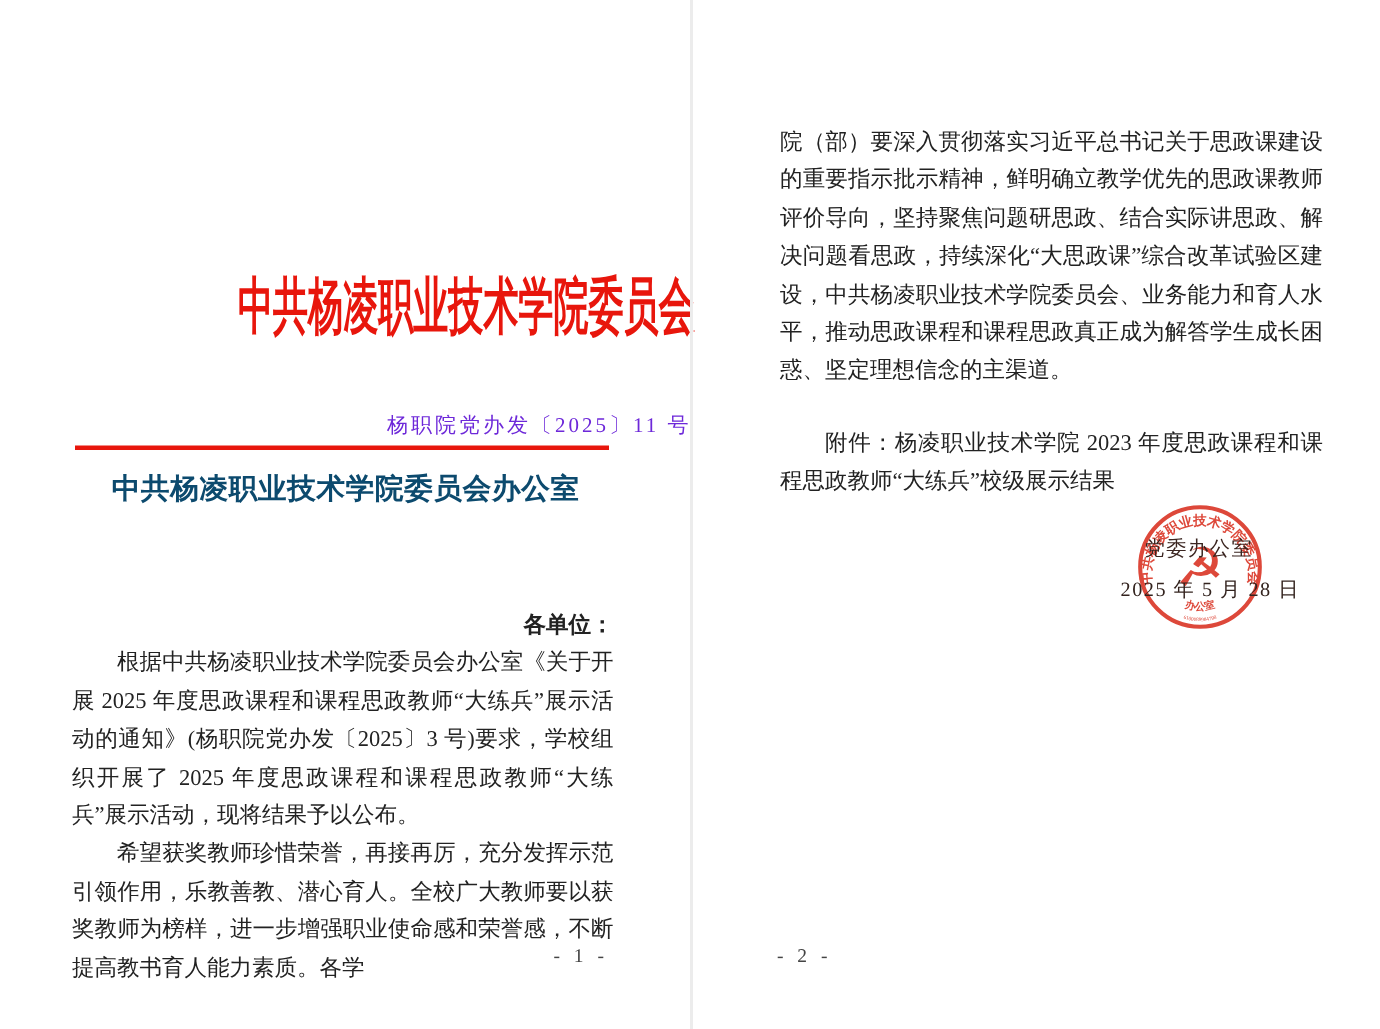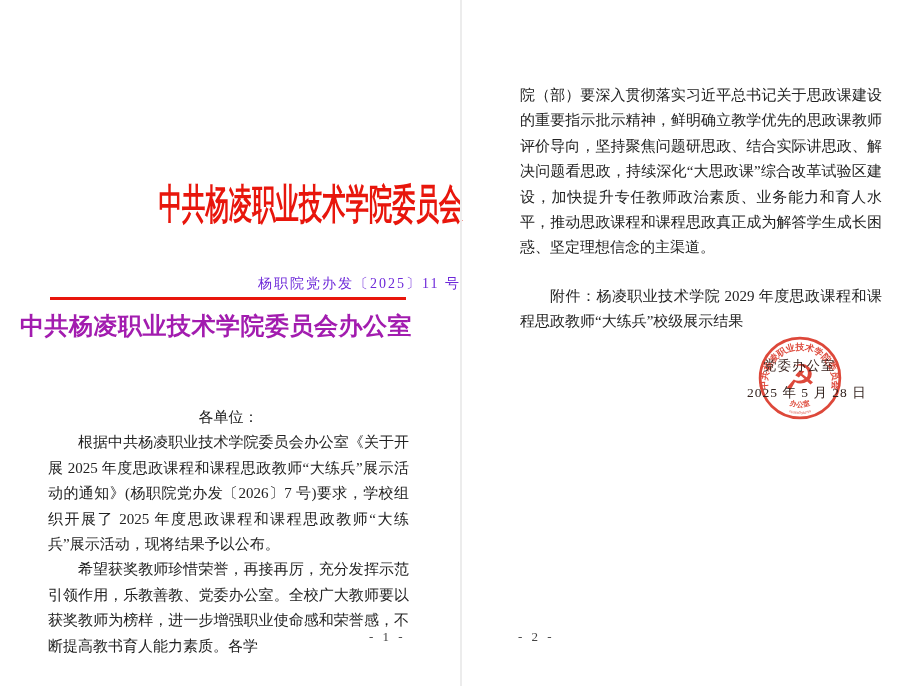--- a/index.html
+++ b/index.html
@@ -16,27 +16,27 @@
   
   .red-header { position:absolute; top:180px; left:0; right:0; text-align:center;
                 white-space:nowrap; }
   .red-header span { display:inline-block; transform:scaleX(0.57); transform-origin:center;
                      font-size:41px; line-height:48px; font-weight:bold; color:#e8160c;
                      letter-spacing:0px; font-family:"Liberation Serif","DejaVu Serif",serif; }
   .doc-number { position:absolute; top:275px; left:0; right:0; text-align:right;
                 font-size:14px; color:#6d28d9; letter-spacing:2px; }
   .red-rule { position:absolute; top:297px; left:50px; width:356px; height:3px;
               background:#e8160c; }
-  .doc-title { position:absolute; top:312px; left:20px; right:20px; text-align:left;
-               font-weight:bold; font-size:24px; line-height:29px; color:#a21caf;
+  .doc-title { position:absolute; top:312px; left:20px; right:20px; text-align:center;
+               font-weight:bold; font-size:19px; line-height:29px; color:#0c4a6e;
                letter-spacing:0.5px; }
   .body-block { position:absolute; left:48px; width:361px; color:#222;
                 font-size:15px; line-height:25.4px; text-align:justify; }
   .body-left { top:405px; }
-  .salutation { text-align:center; }
+  .salutation { text-align:right;font-weight:bold; }
   .body-p { text-indent:2em; }
   .page-num { position:absolute; top:629px; font-size:13px; color:#444;
               letter-spacing:3px; }
   .pn-1 { left:369px; }
   .pn-2 { left:55px; }
 
   
   .body-right { top:83px; left:57px; width:362px; }
   .continuation { text-indent:0; }
   .attachment { text-indent:2em; margin-top:23px; }
@@ -63,34 +63,34 @@
     <div class="doc-number">杨职院党办发〔2025〕11 号</div>
 
     <div class="red-rule"></div>
 
     <div class="doc-title">
       <div>中共杨凌职业技术学院委员会办公室</div>
     </div>
 
     <div class="body-block body-left">
       <p class="salutation">各单位：</p>
-      <p class="body-p">根据中共杨凌职业技术学院委员会办公室《关于开展 2025 年度思政课程和课程思政教师“大练兵”展示活动的通知》(杨职院党办发〔2026〕7 号)要求，学校组织开展了 2025 年度思政课程和课程思政教师“大练兵”展示活动，现将结果予以公布。</p>
-      <p class="body-p">希望获奖教师珍惜荣誉，再接再厉，充分发挥示范引领作用，乐教善教、党委办公室。全校广大教师要以获奖教师为榜样，进一步增强职业使命感和荣誉感，不断提高教书育人能力素质。各学</p>
+      <p class="body-p">根据中共杨凌职业技术学院委员会办公室《关于开展 2025 年度思政课程和课程思政教师“大练兵”展示活动的通知》(杨职院党办发〔2025〕3 号)要求，学校组织开展了 2025 年度思政课程和课程思政教师“大练兵”展示活动，现将结果予以公布。</p>
+      <p class="body-p">希望获奖教师珍惜荣誉，再接再厉，充分发挥示范引领作用，乐教善教、潜心育人。全校广大教师要以获奖教师为榜样，进一步增强职业使命感和荣誉感，不断提高教书育人能力素质。各学</p>
     </div>
 
     <div class="page-num pn-1">- 1 -</div>
   </div>
 
   <div class="page-divider"></div>
 
   <div class="page page-right">
 
     <div class="body-block body-right">
-      <p class="continuation">院（部）要深入贯彻落实习近平总书记关于思政课建设的重要指示批示精神，鲜明确立教学优先的思政课教师评价导向，坚持聚焦问题研思政、结合实际讲思政、解决问题看思政，持续深化“大思政课”综合改革试验区建设，加快提升专任教师政治素质、业务能力和育人水平，推动思政课程和课程思政真正成为解答学生成长困惑、坚定理想信念的主渠道。</p>
-      <p class="attachment">附件：杨凌职业技术学院 2029 年度思政课程和课程思政教师“大练兵”校级展示结果</p>
+      <p class="continuation">院（部）要深入贯彻落实习近平总书记关于思政课建设的重要指示批示精神，鲜明确立教学优先的思政课教师评价导向，坚持聚焦问题研思政、结合实际讲思政、解决问题看思政，持续深化“大思政课”综合改革试验区建设，中共杨凌职业技术学院委员会、业务能力和育人水平，推动思政课程和课程思政真正成为解答学生成长困惑、坚定理想信念的主渠道。</p>
+      <p class="attachment">附件：杨凌职业技术学院 2023 年度思政课程和课程思政教师“大练兵”校级展示结果</p>
     </div>
 
     <div class="signature">党委办公室</div>
     <div class="issue-date">2025 年 5 月 28 日</div>
 
     <svg class="seal" viewBox="0 0 110 110">
       <defs>
         <path id="ringPath" d="M 14,70 A 42,42 0 1 1 96,70" fill="none"></path>
         <path id="bottomPath" d="M 35,86 A 38,38 0 0 0 75,86" fill="none"></path>
         <path id="serialPath" d="M 28,92 A 44,44 0 0 0 82,92" fill="none"></path>

